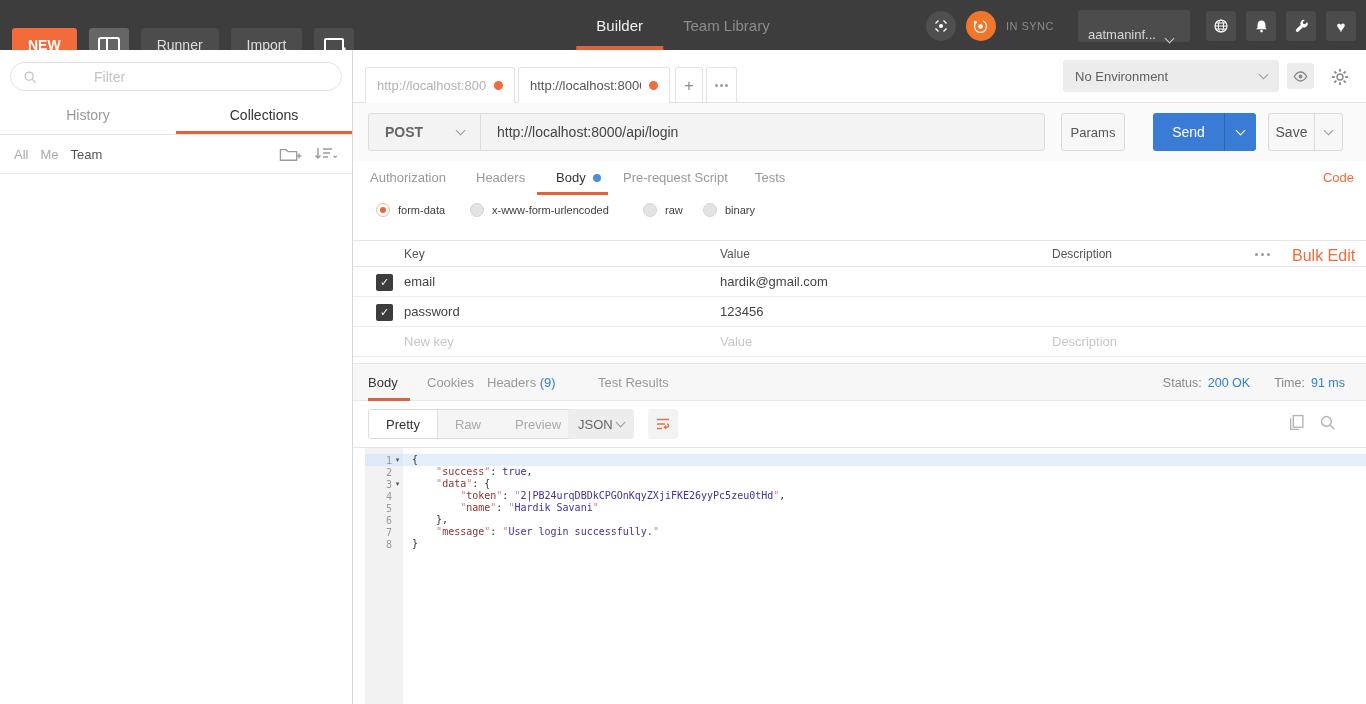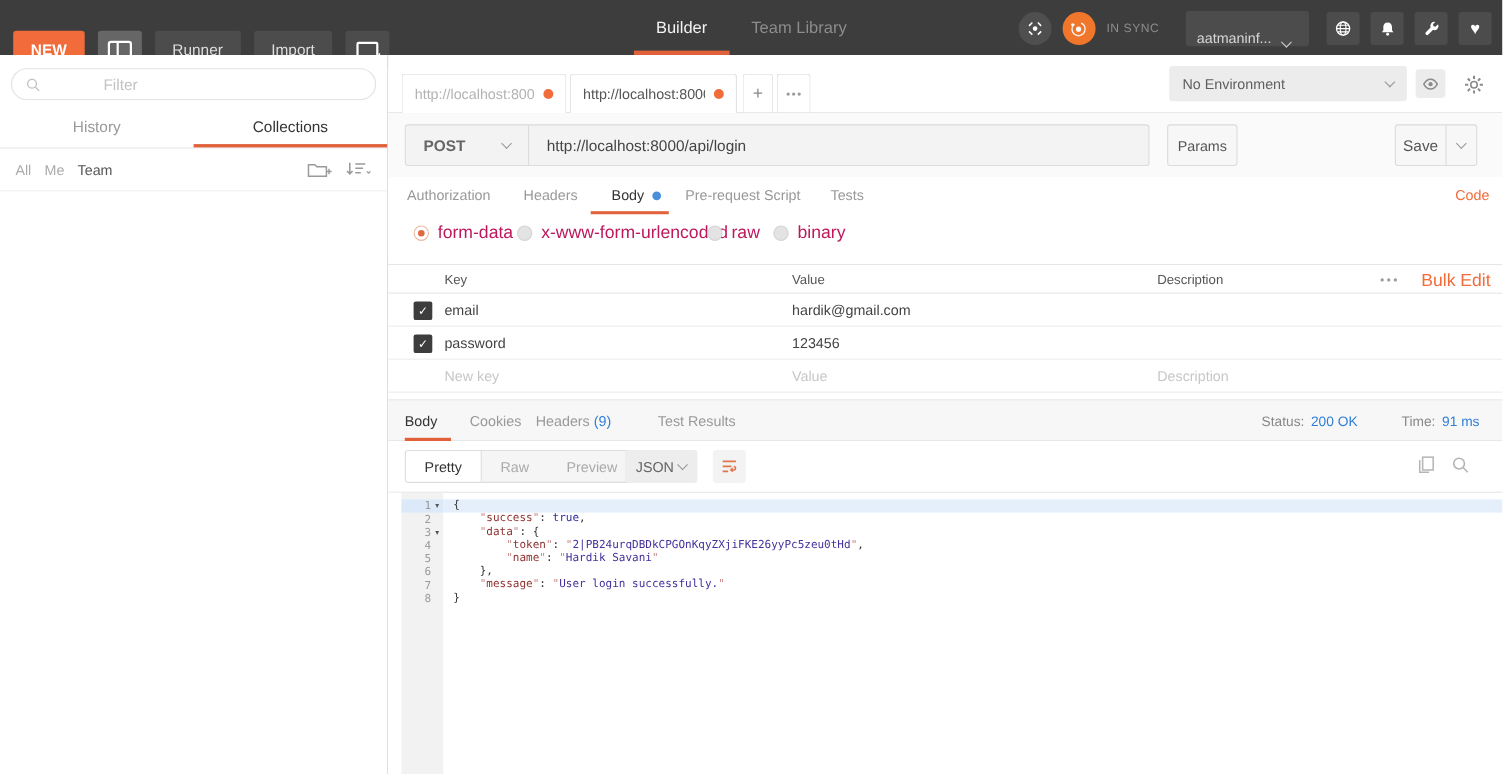--- a/index.html
+++ b/index.html
@@ -96,42 +96,42 @@
   .rtab.active { color:#333; }
   .bodydot { position:absolute; left:240px; top:13px; width:8px; height:8px; border-radius:50%; background:#4a90d9; }
   .rtab-underline { position:absolute; left:184px; top:31px; width:71px; height:3px; background:#e0613a; }
   .code-link { position:absolute; right:12px; top:9px; font-size:13px; color:#f26b3a; cursor:pointer; }
 
   .radios { position:absolute; left:0; right:0; top:145px; height:33px; background:#fff; }
   .ritem { position:absolute; top:8px; display:flex; align-items:center; gap:8px; cursor:pointer; }
   .radio { width:14px; height:14px; border-radius:50%; background:#e3e3e3; border:1px solid #d4d4d4; position:relative; flex:none; }
   .radio.sel { background:#fff; border-color:#e8b9a2; }
   .radio.sel::after { content:''; position:absolute; inset:3px; border-radius:50%; background:#e06a3f; }
-  .ritem .rl { font-size:16px; color:#be185d; }
+  .ritem .rl { font-size:11px; color:#404040; }
 
   .kvtable { position:absolute; left:0; right:0; top:190px; }
   .kv-hrow { position:relative; height:27px; border-top:1px solid #e6e6e6; border-bottom:1px solid #e6e6e6; }
   .kv-h { position:absolute; top:6px; font-size:12px; color:#555; font-weight:normal; }
   .kv-more { position:absolute; left:902px; top:12px; display:flex; gap:3px; cursor:pointer; }
   .bulk-edit { position:absolute; left:939px; top:6px; font-size:16px; color:#f26b3a; cursor:pointer; }
   .kv-row { position:relative; height:30px; border-bottom:1px solid #ededed; }
   .kv-check { position:absolute; left:23px; top:7px; width:17px; height:17px; background:#3d3d3d; border-radius:2px;
               color:#fff; font-size:11px; display:flex; align-items:center; justify-content:center; cursor:pointer; }
   .kv-cell { position:absolute; top:7px; font-size:13px; color:#444; cursor:text; }
   .kv-cell.ph { color:#c7c7c7; }
   .c-key { left:51px; } .c-val { left:367px; } .c-desc { left:699px; }
 
   .resphead { position:absolute; left:0; right:0; top:313px; height:38px; background:#f7f7f7;
               border-top:1px solid #e8e8e8; border-bottom:1px solid #e8e8e8; }
   .resp-tab { position:absolute; top:11px; font-size:13px; color:#999; cursor:pointer; white-space:nowrap; }
   .resp-tab.active { color:#333; }
   .hdr-count { color:#2f7ed8; }
   .resp-underline { position:absolute; left:15px; top:34px; width:42px; height:3px; background:#e0613a; }
   .statuses { position:absolute; right:21px; top:12px; display:flex; gap:6px; font-size:12.5px; align-items:center; }
-  .st-lbl { color:#888;margin-left:16px; } .st-val { color:#2f7ed8; } .st-gap { width:12px; }
+  .st-lbl { color:#888; } .st-val { color:#2f7ed8; } .st-gap { width:12px; }
 
   .resptoolbar { position:absolute; left:0; right:0; top:351px; height:46px; background:#fff; }
   .viewgroup { position:absolute; left:15px; top:8px; height:30px; border:1px solid #ddd; border-radius:3px;
                background:#f5f5f5; display:flex; overflow:hidden; }
   .vg-item { padding:0 17px; display:flex; align-items:center; font-size:13px; color:#aaa; cursor:pointer; }
   .vg-item.active { background:#fff; color:#333; border-right:1px solid #ddd; }
   .json-select { position:absolute; left:215px; top:8px; width:66px; height:30px; background:#ededed; border-radius:3px;
                  display:flex; align-items:center; justify-content:space-between; padding:0 10px; color:#666; font-size:13px; cursor:pointer; }
   .wrap-btn { position:absolute; left:295px; top:8px; width:30px; height:30px; background:#f3f3f3; border-radius:3px;
               display:flex; align-items:center; justify-content:center; cursor:pointer; }
@@ -281,20 +281,26 @@
 
     <div class="urlrow">
       <div class="methbar">
         <div class="method">
           <span>POST</span>
           <span class="chev"></span>
         </div>
         <input class="urlinput" value="http://localhost:8000/api/login" style="">
       </div>
       <div class="params-btn">Params</div>
+      <div class="send-btn">
+        <span class="cap">Send</span>
+        <span class="dd">
+            <span class="chev white"></span>
+          </span>
+      </div>
       <div class="save-btn">
         <span class="cap">Save</span>
         <span class="dd">
             <span class="chev"></span>
           </span>
       </div>
     </div>
 
     <div class="reqtabs">
       <span class="rtab" style="left:17px">Authorization</span>

